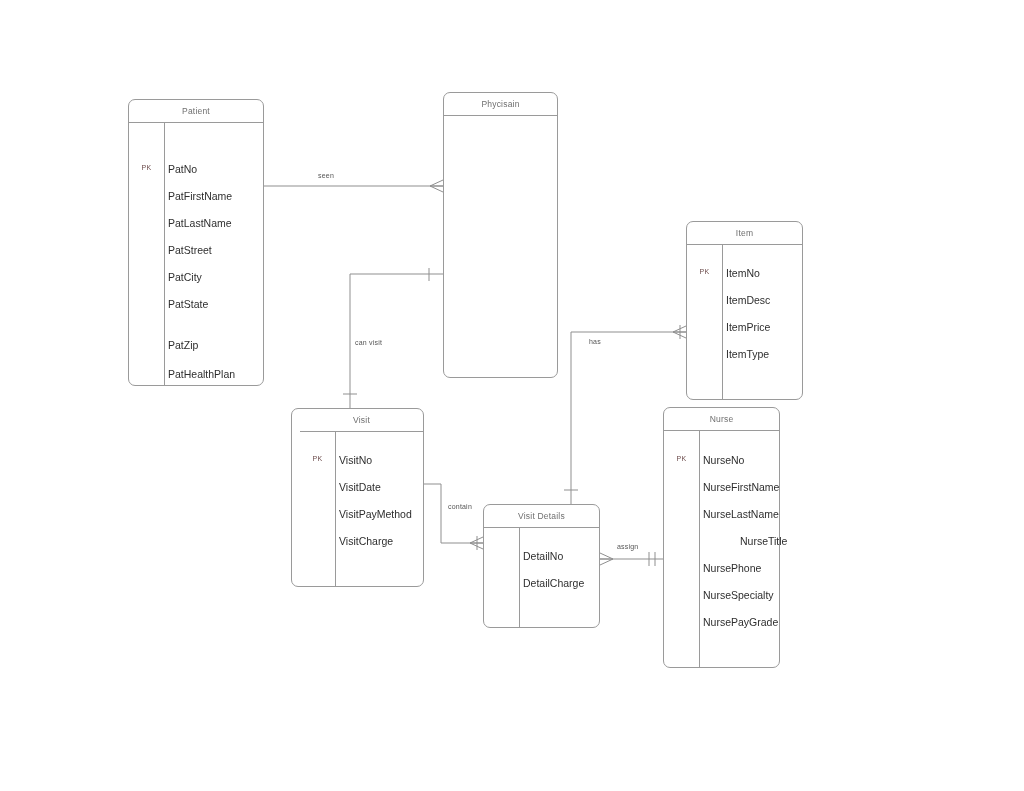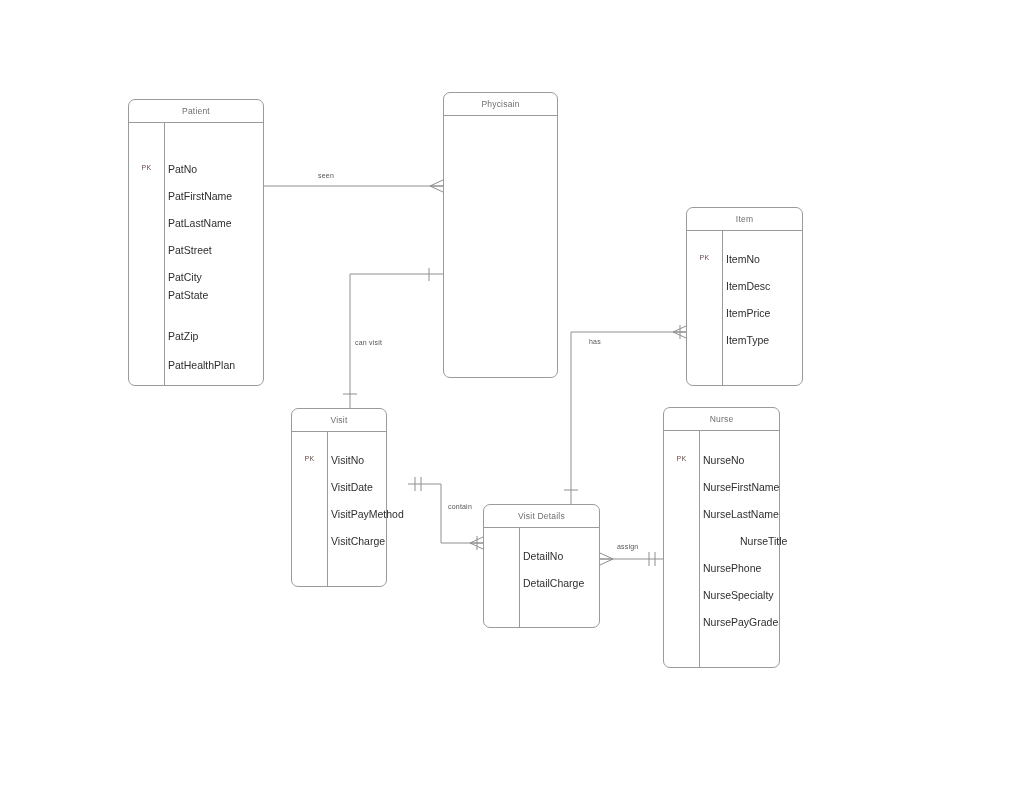--- a/index.html
+++ b/index.html
@@ -153,47 +153,47 @@
   <div class="entity" style="left:128px; top:99px; width:136px; height:287px;">
     <div class="ent-title">Patient</div>
     <div class="ent-body">
       <div class="pk-divider" style="left:35px;"></div>
       <div class="pk-col" style="left:0; width:35px; top:41px;">PK</div>
       <div class="attr-list" style="left:39px; right:4px; top:41px;">
         <div class="attr" style="margin-bottom:16.5px;">PatNo</div>
         <div class="attr" style="margin-bottom:16.5px;">PatFirstName</div>
         <div class="attr" style="margin-bottom:16.5px;">PatLastName</div>
         <div class="attr" style="margin-bottom:16.5px;">PatStreet</div>
-        <div class="attr" style="margin-bottom:7px;">PatCity</div>
+        <div class="attr" style="margin-bottom:16px;">PatCity</div>
         <div class="attr" style="margin-bottom:31px;">PatState</div>
         <div class="attr" style="margin-bottom:18px;">PatZip</div>
         <div class="attr">PatHealthPlan</div>
       </div>
     </div>
   </div>
 
   <div class="entity" style="left:443px; top:92px; width:115px; height:286px;">
     <div class="ent-title">Phycisain</div>
   </div>
 
-  <div class="entity" style="left:686px; top:207px; width:117px; height:179px;">
+  <div class="entity" style="left:686px; top:221px; width:117px; height:179px;">
     <div class="ent-title">Item</div>
     <div class="ent-body">
       <div class="pk-divider" style="left:35px;"></div>
       <div class="pk-col" style="left:0; width:35px; top:23px;">PK</div>
       <div class="attr-list" style="left:39px; right:4px; top:23px;">
         <div class="attr" style="margin-bottom:16.5px;">ItemNo</div>
         <div class="attr" style="margin-bottom:16.5px;">ItemDesc</div>
         <div class="attr" style="margin-bottom:16.5px;">ItemPrice</div>
         <div class="attr">ItemType</div>
       </div>
     </div>
   </div>
 
-  <div class="entity" style="left:291px; top:408px; width:96px; height:179px;">
+  <div class="entity" style="left:291px; top:408px; width:133px; height:179px;padding-left:8px;">
     <div class="ent-title">Visit</div>
     <div class="ent-body">
       <div class="pk-divider" style="left:35px;"></div>
       <div class="pk-col" style="left:0; width:35px; top:23px;">PK</div>
       <div class="attr-list" style="left:39px; right:2px; top:23px;">
         <div class="attr" style="margin-bottom:16.5px;">VisitNo</div>
         <div class="attr" style="margin-bottom:16.5px;">VisitDate</div>
         <div class="attr" style="margin-bottom:16.5px;">VisitPayMethod</div>
         <div class="attr">VisitCharge</div>
       </div>

